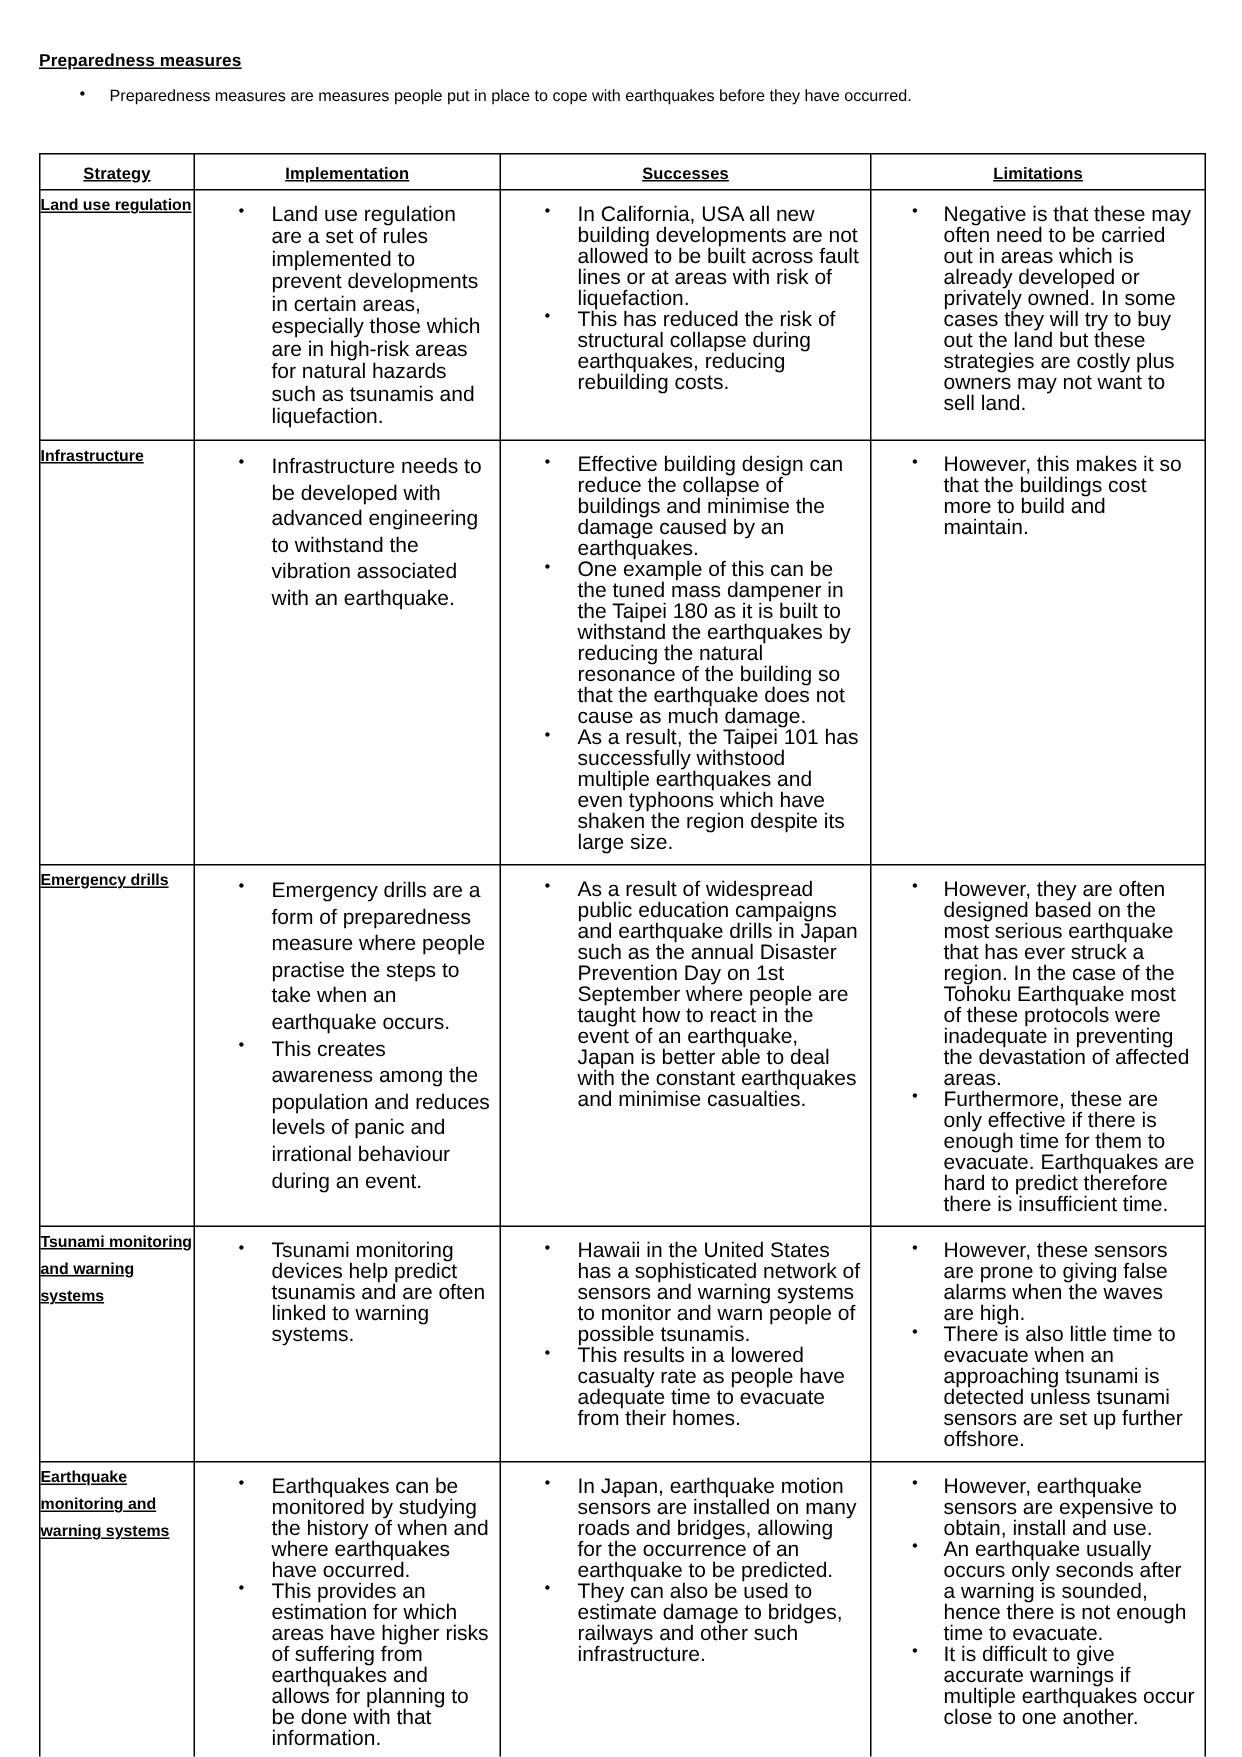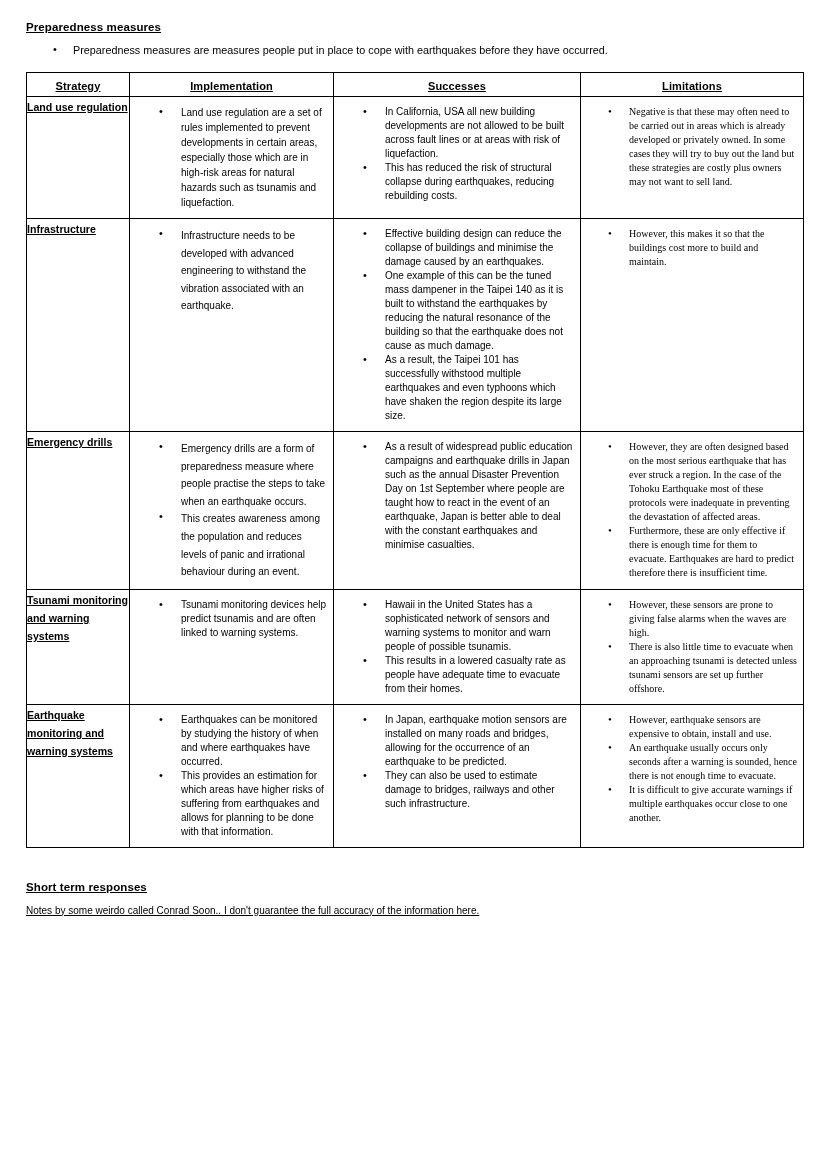--- a/index.html
+++ b/index.html
@@ -12,36 +12,36 @@
     height: 1171px;
     font-family: "Liberation Sans", sans-serif;
     color: #000000;
     -webkit-font-smoothing: antialiased;
   }
   .page {
     position: relative;
     width: 828px;
     height: 1171px;
     box-sizing: border-box;
-    padding: 20px 25px 0 26px;
+    padding: 34px 25px 0 26px;
   }
 
   
   .section-heading {
     font-size: 11.5px;
     font-weight: bold;
     text-decoration: underline;
     letter-spacing: 0.1px;
     margin: 0 0 9px 0;
     line-height: 14px;
   }
 
   
   .intro-list {
-    margin: 0 0 14px 0;
+    margin: 0 0 30px 0;
     padding: 0;
     list-style: none;
   }
   .intro-list li {
     position: relative;
     padding-left: 47px;
     font-size: 10.8px;
     line-height: 15px;
   }
   .intro-list li::before {
@@ -99,36 +99,36 @@
 
   
   .cell-list {
     margin: 0;
     padding: 8px 6px 8px 0;
     list-style: none;
   }
   .cell-list li {
     position: relative;
     padding-left: 51px;
-    font-size: 10px;
+    font-size: 14px;
     line-height: 15px;
     margin-bottom: 0;
   }
   .cell-list li::before {
     content: "\2022";
     position: absolute;
     left: 29px;
     top: -1px;
     font-size: 11px;
     line-height: 15px;
   }
   
   .lh-tight li { line-height: 14px; }
   .lh-loose li { line-height: 17.6px; }
-  .cell-list.indent-sm li { padding-left: 48px; font-family: Liberation Serif, serif; }
+  .cell-list.indent-sm li { padding-left: 48px; }
   .cell-list.indent-sm li::before { left: 27px; }
 
   
   .footer-block {
     margin-top: 32px;
   }
   .footer-note {
     font-size: 10px;
     line-height: 15px;
     margin: 9px 0 0 0;
@@ -190,21 +190,21 @@
           <span class="strategy-label">Infrastructure</span>
         </td>
         <td>
           <ul class="cell-list lh-loose">
             <li>Infrastructure needs to be developed with advanced engineering to withstand the vibration associated with an earthquake.</li>
           </ul>
         </td>
         <td>
           <ul class="cell-list lh-tight">
             <li>Effective building design can reduce the collapse of buildings and minimise the damage caused by an earthquakes.</li>
-            <li>One example of this can be the tuned mass dampener in the Taipei 140 as it is built to withstand the earthquakes by reducing the natural resonance of the building so that the earthquake does not cause as much damage.</li>
+            <li>One example of this can be the tuned mass dampener in the Taipei 180 as it is built to withstand the earthquakes by reducing the natural resonance of the building so that the earthquake does not cause as much damage.</li>
             <li>As a result, the Taipei 101 has successfully withstood multiple earthquakes and even typhoons which have shaken the region despite its large size.</li>
           </ul>
         </td>
         <td>
           <ul class="cell-list lh-tight indent-sm">
             <li>However, this makes it so that the buildings cost more to build and maintain.</li>
           </ul>
         </td>
       </tr>
 

